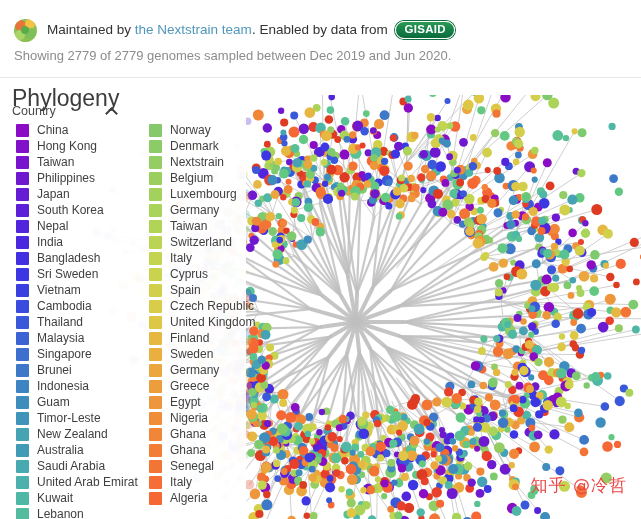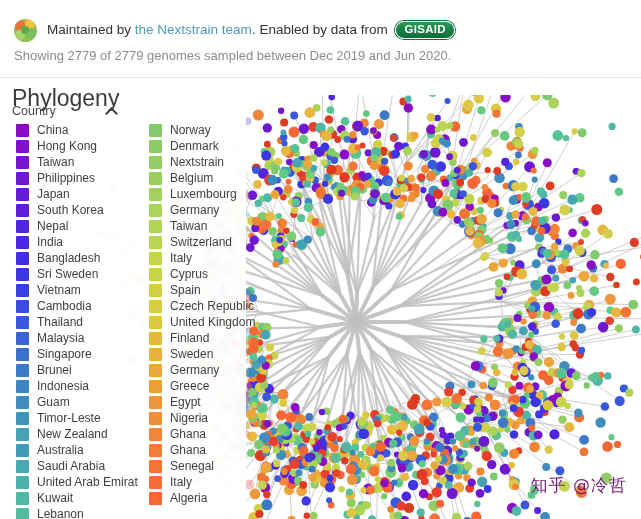--- a/index.html
+++ b/index.html
@@ -47,21 +47,21 @@
   .col.c2{left:149px;}
   .lrow{height:16px;display:flex;align-items:center;}
   .sw{width:13px;height:13px;flex:0 0 auto;border-radius:1px;}
   .lbl{font-size:12px;color:#3f3f3f;margin-left:8px;white-space:nowrap;line-height:16px;}
 
   
   .tree-wrap{position:absolute;left:0;top:95px;width:641px;height:424px;overflow:hidden;z-index:10;background:#fff;}
   .tree-wrap svg{position:absolute;left:0;top:0;}
 
   .watermark{position:absolute;right:14px;bottom:22px;z-index:60;
-     font-family:"DejaVu Sans", sans-serif;font-size:17px;color:#701a75;white-space:nowrap;letter-spacing:1px;}
+     font-family:"DejaVu Sans", sans-serif;font-size:17px;color:#ef4444;white-space:nowrap;letter-spacing:1px;}
 </style>
 </head>
 <body>
 
 <div id="app">
 
   <div class="header">
 
     <div class="maint-row">
       <span class="nx-logo">

